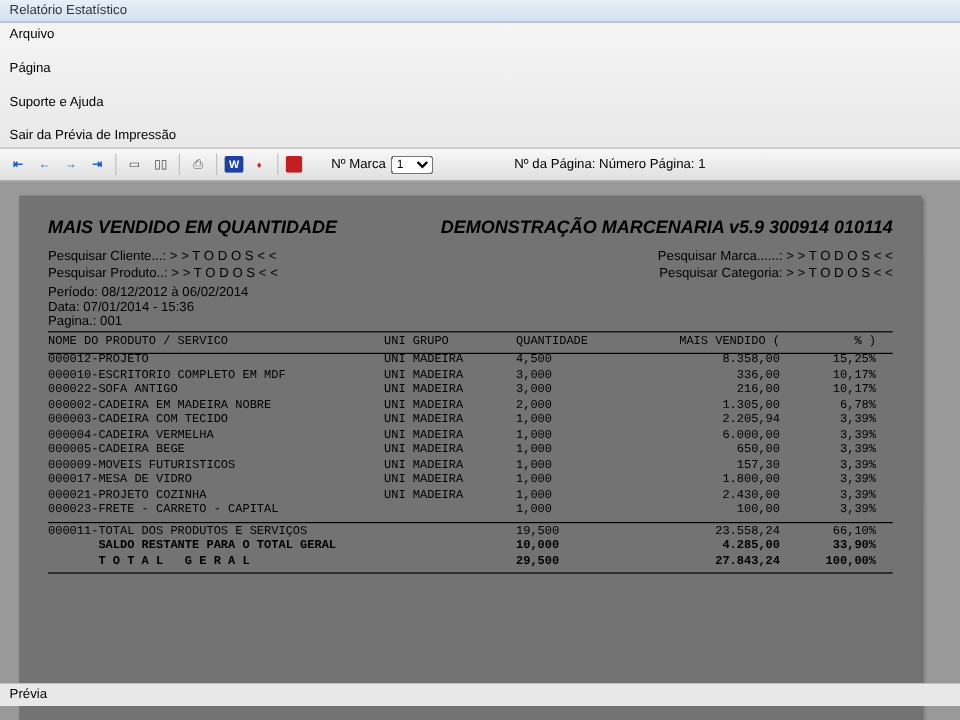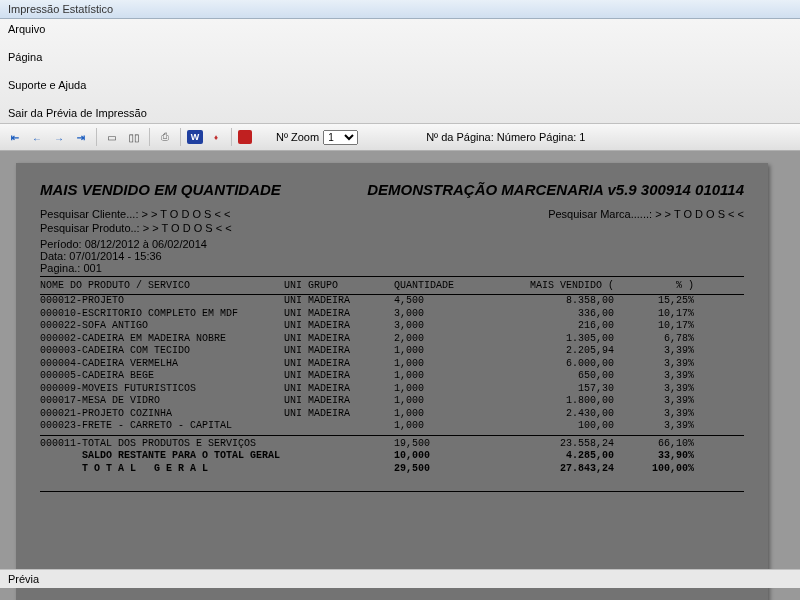--- a/index.html
+++ b/index.html
@@ -15,40 +15,40 @@
 .zoom-select { width: 35px; font-size: 10px; }
 .page-label { margin-left: 64px; }
 .preview-area { background: #999; padding: 12px 16px; height: 525px; overflow: auto; }
 .page { background: #737373; width: 752px; min-height: 500px; padding: 18px 24px 24px 24px; box-shadow: 2px 2px 4px rgba(0,0,0,0.4); font-family: 'Courier New', monospace; font-size: 10px; color: #000; }
 .rpt-header { display: flex; justify-content: space-between; font-family: Arial, sans-serif; font-weight: bold; font-style: italic; font-size: 15px; margin-bottom: 10px; }
 .filters { margin-bottom: 2px; }
 .filter-row { display: flex; justify-content: space-between; font-family: Arial, sans-serif; font-size: 11px; margin-bottom: 2px; text-align: right; }
 .period-row { display: flex; justify-content: space-between; font-family: Arial, sans-serif; font-size: 11px; border-bottom: 1px solid #000; padding-bottom: 2px; margin-top: 4px; flex-direction: column; }
 .col-headers { display: flex; font-family: 'Courier New', monospace; font-size: 10px; padding: 3px 0; border-bottom: 1px solid #000; }
 .data-row { display: flex; font-family: 'Courier New', monospace; font-size: 10px; line-height: 1.25; }
-.c-name { width: 244px; }
+.c-name { width: 280px; }
 .c-uni { width: 110px; }
 .c-qty { width: 100px; text-align: left; }
 .c-val { width: 120px; text-align: right; }
 .c-pct { width: 80px; text-align: right; }
 .totals-sep { border-top: 1px solid #000; margin-top: 2px; padding-top: 2px; }
-.totals-end { border-bottom: 1px solid #000; padding-bottom: 16px; margin-top: 2px; }
+.totals-end { border-bottom: 1px solid #000; padding-bottom: 2px; margin-top: 2px; }
 .bold { font-weight: bold; }
 .statusbar { background: #e8e8e8; border-top: 1px solid #c0c0c0; padding: 3px 8px; font-size: 11px; position: fixed; bottom: 12px; left: 0; right: 0; }
 .icon-print { color: #555; }
 .icon-doc { color: #444; }
 .icon-w { background: #2040a0; color: #fff; font-weight: bold; font-size: 9px; width: 16px; height: 14px; }
 .icon-pdf { color: #c03030; font-weight: bold; font-size: 8px; }
 .icon-stop { background: #c02020; color: #fff; width: 14px; height: 14px; border-radius: 2px; }
 </style>
 </head>
 <body>
 
 <div class="titlebar">
-  <span>Impressão Estatístico</span>
+  <span>Relatório Estatístico</span>
 </div>
 
 <div class="menubar">
   <span>Arquivo</span>
   <span>Página</span>
   <span>Suporte e Ajuda</span>
   <span>Sair da Prévia de Impressão</span>
 </div>
 
 <div class="toolbar">
@@ -59,38 +59,39 @@
   <span class="tb-sep"></span>
   <span class="tb-btn icon-doc">▭</span>
   <span class="tb-btn icon-doc">▯▯</span>
   <span class="tb-sep"></span>
   <span class="tb-btn icon-print">⎙</span>
   <span class="tb-sep"></span>
   <span class="tb-btn icon-w">W</span>
   <span class="tb-btn icon-pdf">♦</span>
   <span class="tb-sep"></span>
   <span class="tb-btn icon-stop"></span>
-  <span class="zoom-label">Nº Zoom</span>
+  <span class="zoom-label">Nº Marca</span>
   <select class="zoom-select"><option>1</option></select>
   <span class="page-label">Nº da Página: Número Página: 1</span>
 </div>
 
 <div class="preview-area">
   <div class="page">
     <div class="rpt-header">
       <span>MAIS VENDIDO EM QUANTIDADE</span>
       <span>DEMONSTRAÇÃO MARCENARIA v5.9 300914 010114</span>
     </div>
     <div class="filters">
       <div class="filter-row">
         <span>Pesquisar Cliente...: &gt; &gt;  T O D O S  &lt; &lt;</span>
         <span>Pesquisar Marca......: &gt; &gt;  T O D O S  &lt; &lt;</span>
       </div>
       <div class="filter-row">
         <span>Pesquisar Produto..: &gt; &gt;  T O D O S  &lt; &lt;</span>
+        <span>Pesquisar Categoria: &gt; &gt;  T O D O S  &lt; &lt;</span>
       </div>
     </div>
     <div class="period-row">
       <span>Período: 08/12/2012 à 06/02/2014</span>
       <span>Data: 07/01/2014 - 15:36</span>
       <span>Pagina.: 001</span>
     </div>
     <div class="col-headers">
       <span class="c-name">NOME DO PRODUTO / SERVICO</span>
       <span class="c-uni">UNI GRUPO</span>

